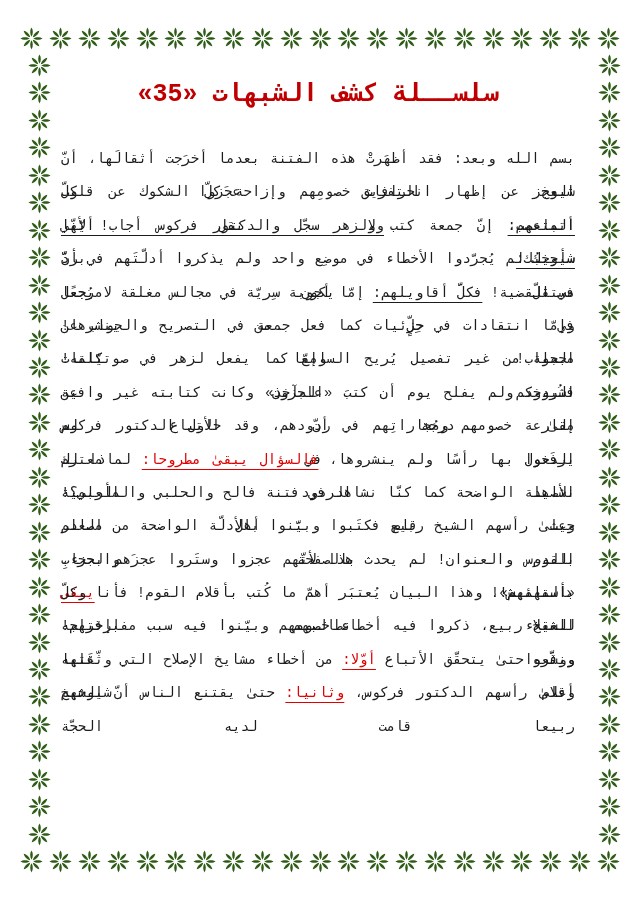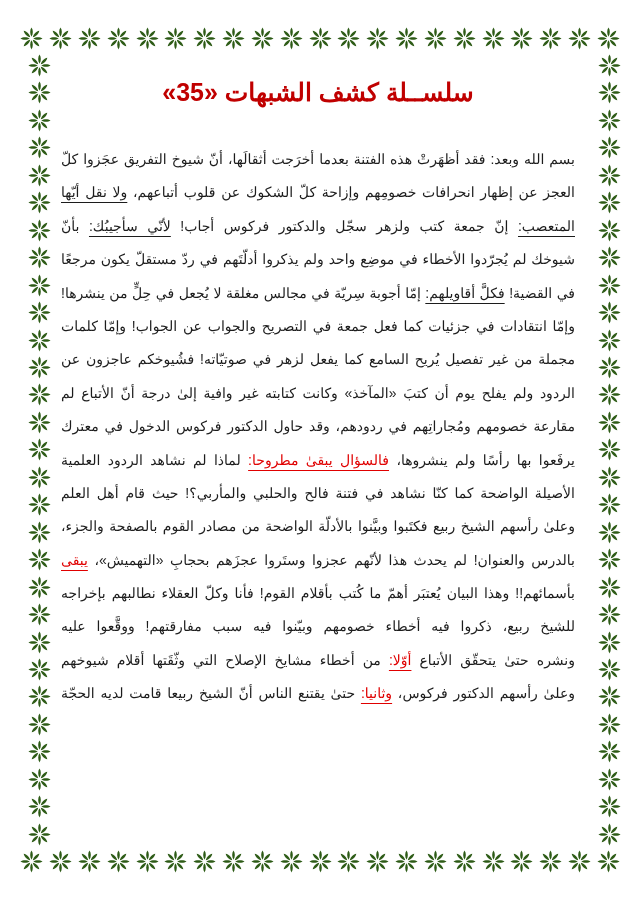--- a/index.html
+++ b/index.html
@@ -10,21 +10,21 @@
     --paper: #ffffff;
   }
   * { margin: 0; padding: 0; box-sizing: border-box; }
   html, body { background: #ffffff; }
   .page {
     position: relative;
     width: 636px;
     height: 900px;
     background: var(--paper);
     overflow: hidden;
-    font-family: Liberation Sans, sans-serif;
+    font-family: Liberation Mono, monospace;
   }
   
   .b-row {
     position: absolute;
     left: 20px;
     right: 16px;
     display: flex;
     justify-content: space-between;
     align-items: center;
     height: 24px;

